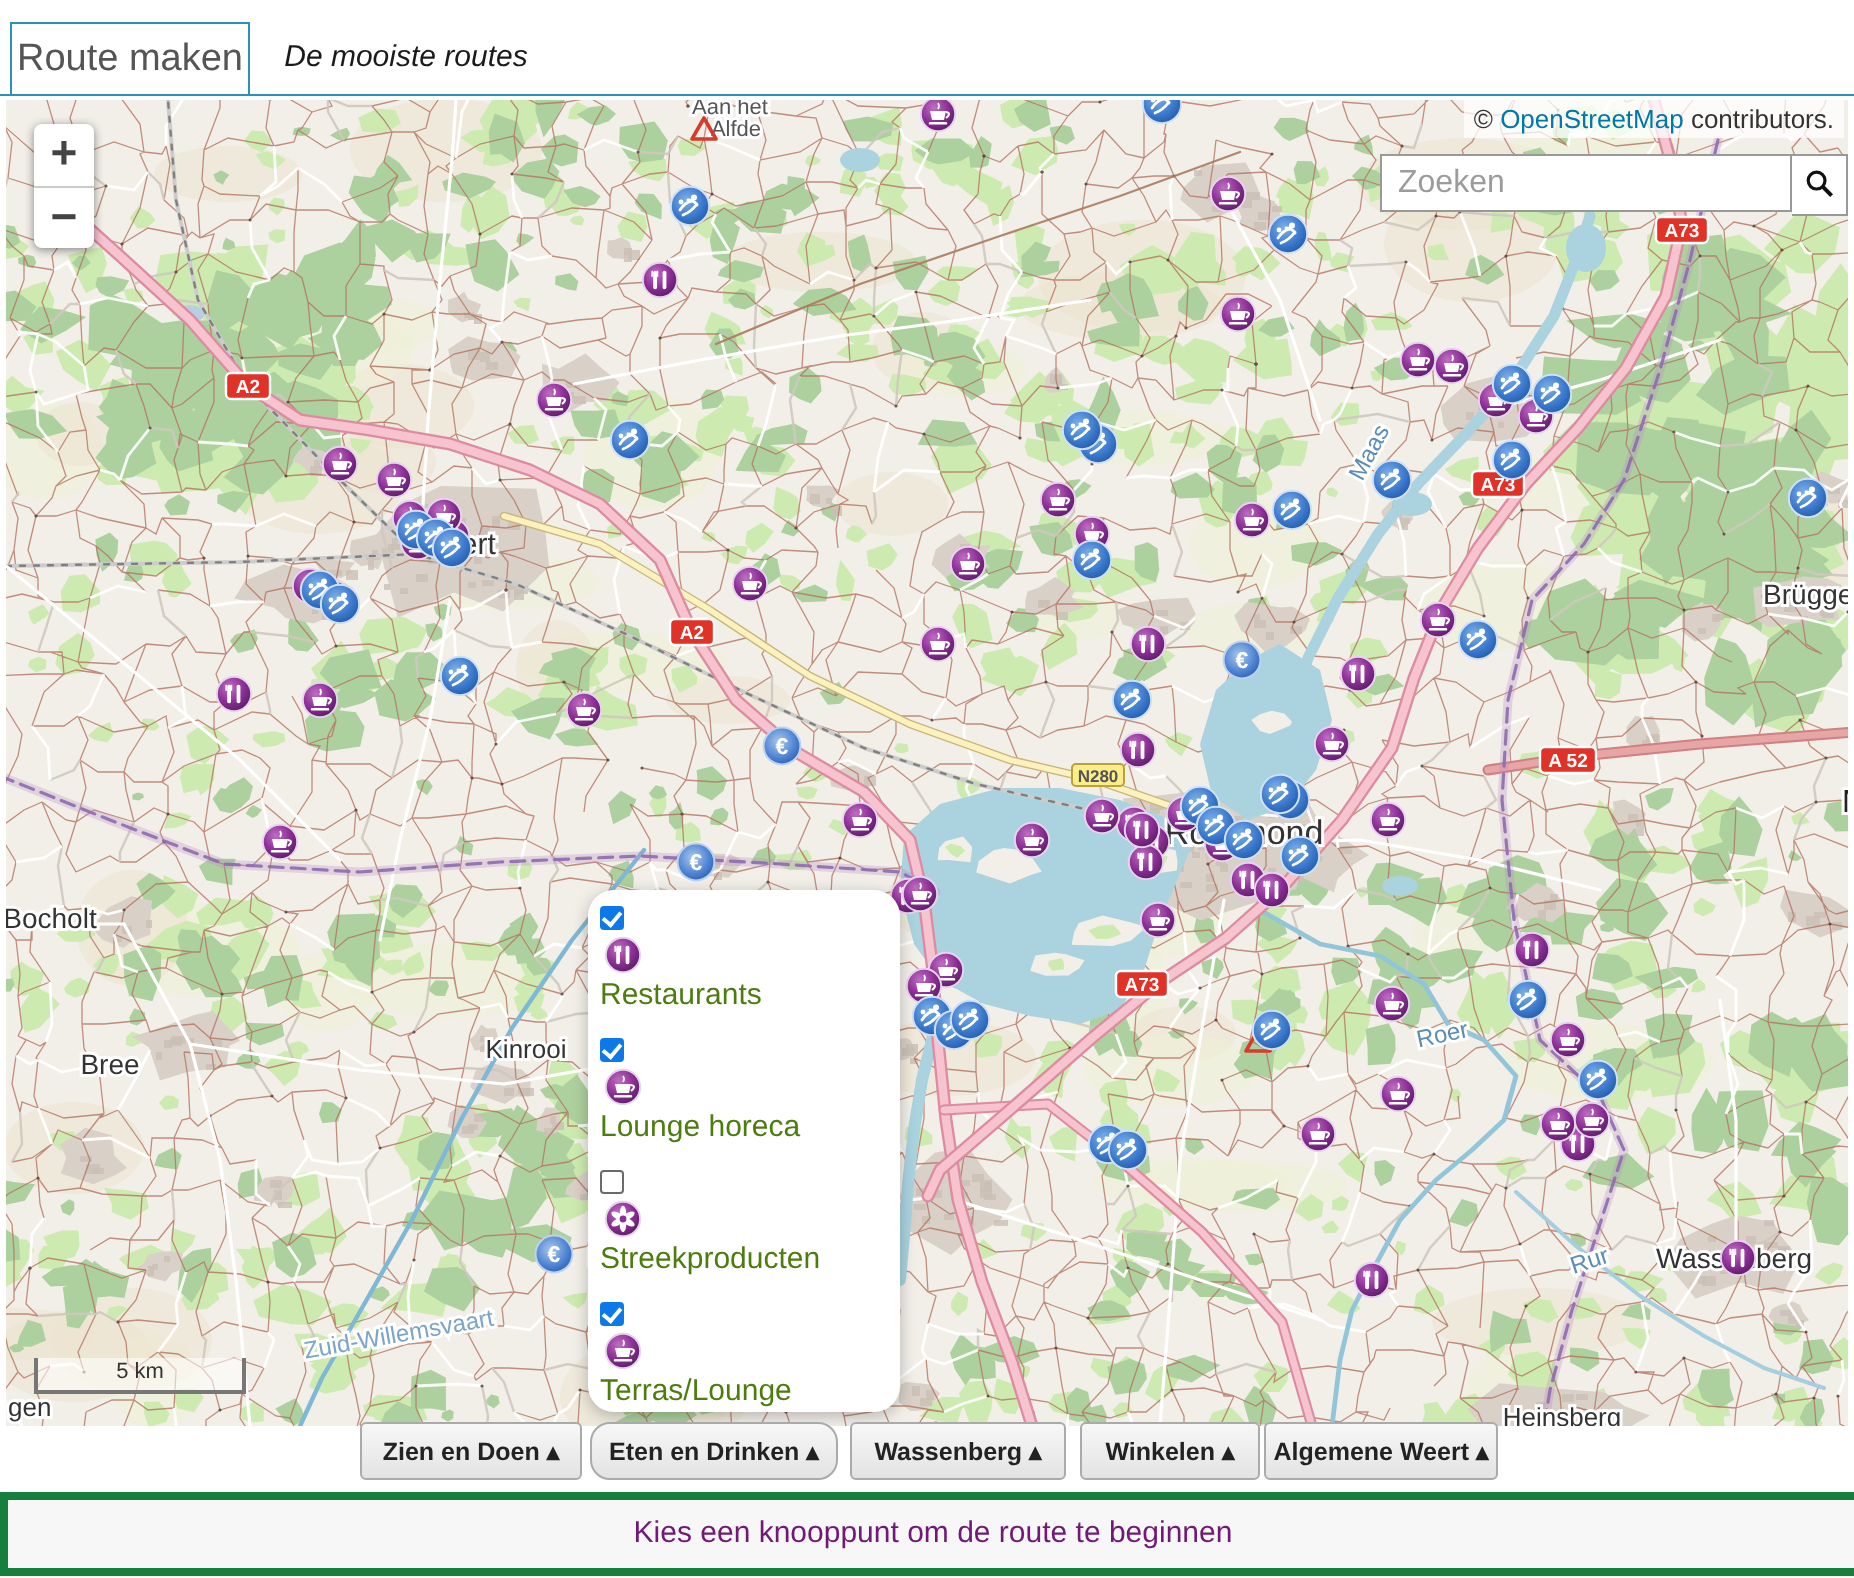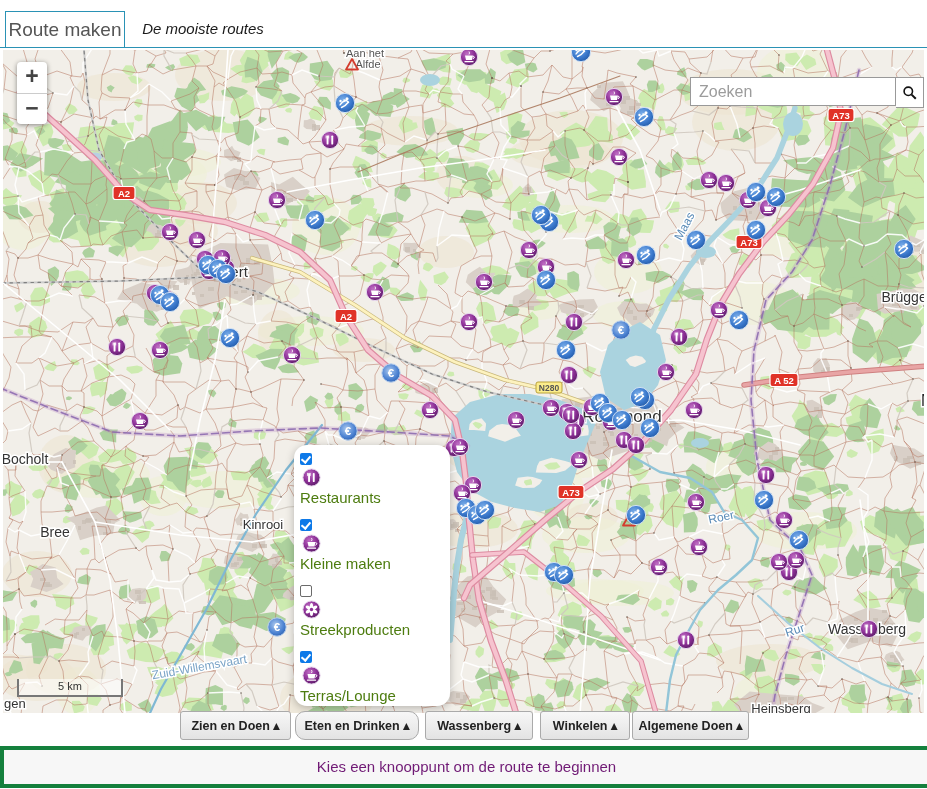--- a/index.html
+++ b/index.html
@@ -1787,20 +1787,21 @@
       <use href="#mb" x="640" y="397"></use>
       <use href="#me" x="391" y="373"></use>
       <use href="#me" x="621" y="330"></use>
       <use href="#me" x="348" y="431"></use>
       <use href="#me" x="277" y="627"></use>
     </svg>
 <div class="zctl">
       <div>+</div>
       <div>−</div>
     </div>
+<div class="attrib">© <a>OpenStreetMap</a> contributors.</div>
 <div class="search"><input placeholder="Zoeken" style=""><span class="sbtn"><svg width="16" height="16" viewBox="0 0 16 16" style="vertical-align:-3px">
           <circle cx="6.3" cy="6.3" r="4.2" fill="none" stroke="#111" stroke-width="1.6"></circle>
           <line x1="9.6" y1="9.6" x2="13.8" y2="13.8" stroke="#111" stroke-width="2"></line>
         </svg></span></div>
 <div class="scalebar">5 km</div>
 <div class="popup">
  <div class="grp" style="top:8px;">
         <div class="cb on"></div>
   <div class="gic">
           <svg width="19" height="19" viewBox="-9.5 -9.5 19 19">
@@ -1809,21 +1810,21 @@
         </div>
   <div class="glbl">Restaurants</div>
       </div>
  <div class="grp" style="top:74px;">
         <div class="cb on"></div>
   <div class="gic">
           <svg width="19" height="19" viewBox="-9.5 -9.5 19 19">
             <use href="#mc"></use>
           </svg>
         </div>
-  <div class="glbl">Kleine maken</div>
+  <div class="glbl">Lounge horeca</div>
       </div>
  <div class="grp" style="top:140px;">
         <div class="cb off"></div>
   <div class="gic">
           <svg width="19" height="19" viewBox="-9.5 -9.5 19 19">
             <use href="#mw"></use>
           </svg>
         </div>
   <div class="glbl">Streekproducten</div>
       </div>
@@ -1836,14 +1837,14 @@
         </div>
   <div class="glbl">Terras/Lounge</div>
       </div>
 </div>
 </div>
 <div class="btnrow">
 <button style="left:180px;width:111px;">Zien en Doen ▴</button>
 <button style="left:295px;width:124px;border-radius:10px;">Eten en Drinken ▴</button>
 <button style="left:425px;width:108px;">Wassenberg ▴</button>
 <button style="left:540px;width:90px;">Winkelen ▴</button>
-<button style="left:632px;width:117px;">Algemene Doen ▴</button>
+<button style="left:632px;width:117px;">Algemene Weert ▴</button>
 </div>
 <div class="msg">Kies een knooppunt om de route te beginnen</div>
 </body></html>

